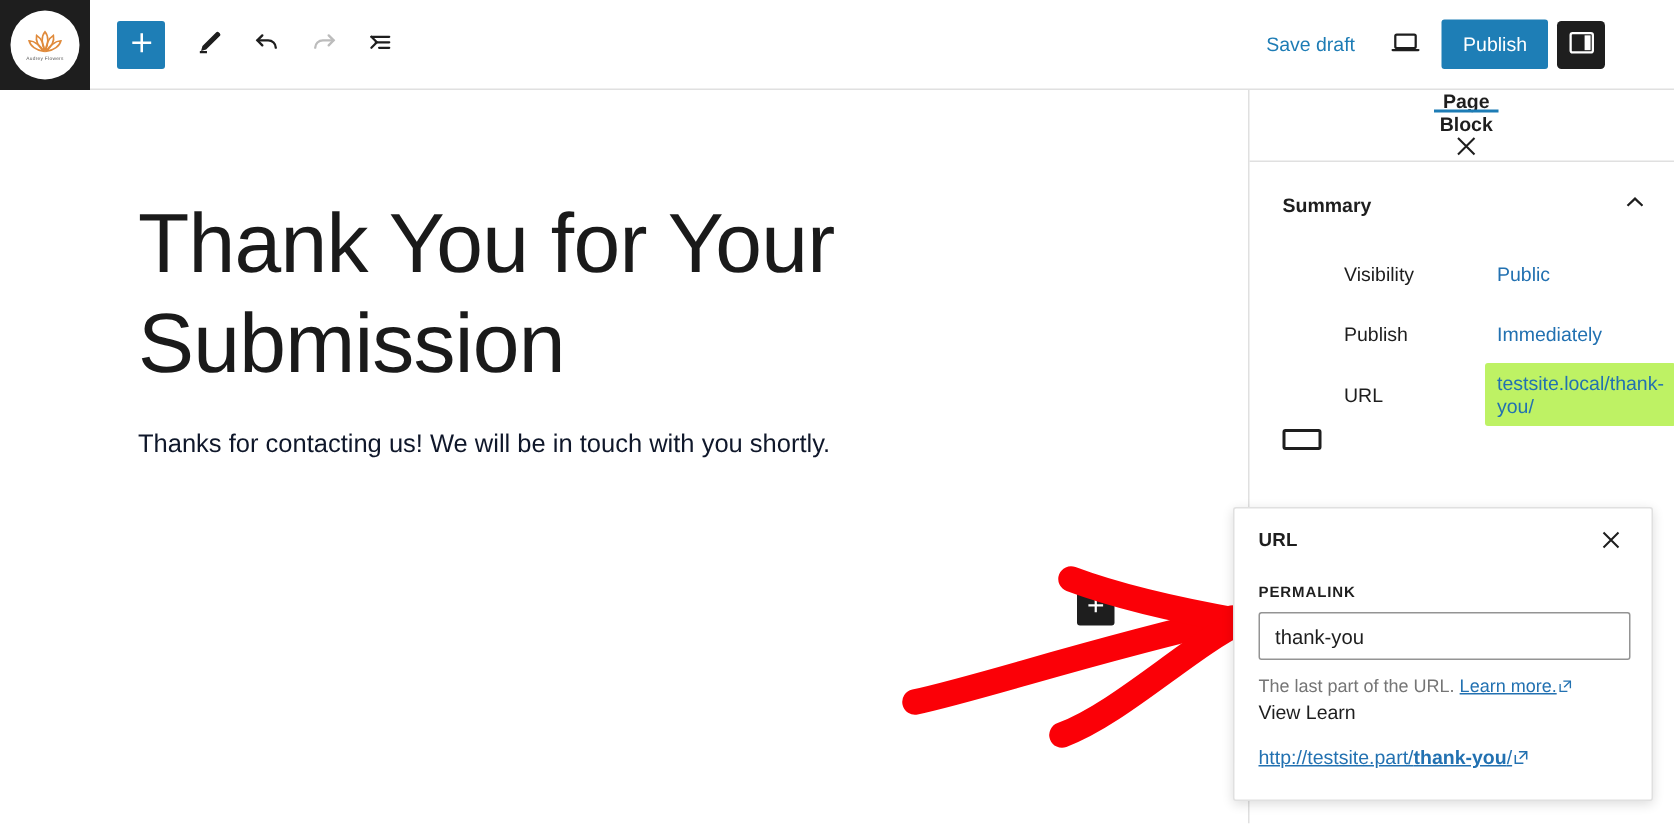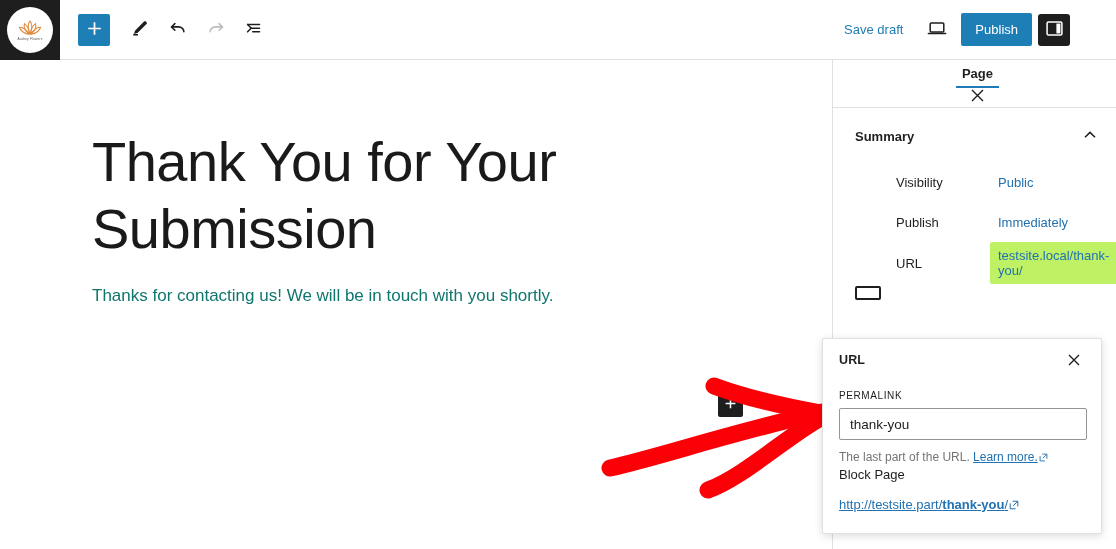--- a/index.html
+++ b/index.html
@@ -69,21 +69,21 @@
     position: absolute; top: 60px; left: 0; width: 832px; height: 489px;
     background: #fff; overflow: hidden;
   }
   .post-title {
     position: absolute; left: 92px; top: 68px; width: 640px;
     font-size: 56px; line-height: 1.2; font-weight: 300; color: #1a1a1a;
     letter-spacing: -0.5px;
   }
   .post-para {
     position: absolute; left: 92px; top: 222px; width: 640px;
-    font-size: 17px; line-height: 1.6; color: #0f766e; font-weight: 400;
+    font-size: 17px; line-height: 1.6; color: #0f172a; font-weight: 400;
   }
   .inserter-sq {
     position: absolute; left: 718px; top: 332px; width: 25px; height: 25px;
     background: #1e1e1e; border: 0; border-radius: 2px; cursor: pointer;
     display: flex; align-items: center; justify-content: center;
   }
 
   
   .annot-arrow { position: absolute; left: 596px; top: 372px; width: 244px; height: 136px; pointer-events: none; }
 
@@ -141,21 +141,21 @@
     background: #fff; border: 1px solid #e0e0e0; border-radius: 2px;
     box-shadow: 0 2px 8px rgba(0,0,0,.14);
     padding: 14px 16px 0 16px; z-index: 30;
   }
   .pop-head { display: flex; align-items: flex-start; }
   .pop-title { font-size: 12.5px; font-weight: 700; color: #1e1e1e; letter-spacing: .1px; }
   .pop-head-spacer { flex: 1 1 auto; }
   .pop-close { background:none;border:0;cursor:pointer;width:22px;height:22px;
     display:flex;align-items:center;justify-content:center; margin-top:-3px; }
   .pop-label {
-    font-size: 10px; font-weight: 400; color: #1e1e1e; letter-spacing: .6px;
+    font-size: 10px; font-weight: 700; color: #1e1e1e; letter-spacing: .6px;
     margin-top: 18px; margin-bottom: 7px;
   }
   .pop-input {
     width: 248px; height: 32px; border: 1px solid #949494; border-radius: 2px;
     font-size: 13.5px; color: #1e1e1e; padding: 0 10px;
     font-family: "Liberation Sans", sans-serif; background: #fff;
   }
   .pop-help {
     margin-top: 10px; font-size: 12px; color: #757575; line-height: 1.25;
   }
@@ -296,20 +296,21 @@
         <path d="M118 14 C150 26 196 36 230 42" stroke-width="17"></path>
         <path d="M112 118 C150 104 198 58 232 42" stroke-width="17"></path>
       </g>
     </svg>
   </div>
 
   <div class="sidebar">
 
     <div class="sb-tabs">
       <button class="sb-tab active">Page</button>
+      <button class="sb-tab sb-tab-inactive">Block</button>
       <div class="sb-tabs-spacer"></div>
       <button class="sb-close">
         <span>
           <svg width="15" height="15" viewBox="0 0 15 15" aria-hidden="true">
             <path d="M2 2l11 11M13 2L2 13" stroke="#1e1e1e" stroke-width="1.4"></path>
           </svg>
         </span>
       </button>
     </div>
 
@@ -361,21 +362,21 @@
 
     <div class="pop-help">
       <span>The last part of the URL.</span>
       <a href="#"><span>Learn more.</span></a><span class="ext-ico"><svg width="9" height="9" viewBox="0 0 10 10" aria-hidden="true">
             <path d="M3.6 1.2h5.2v5.2" stroke="#2271b1" stroke-width="1" fill="none"></path>
             <path d="M8.6 1.4L4.2 5.8" stroke="#2271b1" stroke-width="1"></path>
             <path d="M6.6 8.8H1.2V3.4" stroke="#2271b1" stroke-width="1" fill="none"></path>
           </svg></span>
     </div>
 
-    <div class="pop-viewpage">Block Page</div>
+    <div class="pop-viewpage">View Learn</div>
 
     <a class="pop-url-link" href="#"><span>http://testsite.part/</span><b>thank-you</b><span>/</span><span class="ext-ico"><svg width="10" height="10" viewBox="0 0 10 10" aria-hidden="true">
             <path d="M3.6 1.2h5.2v5.2" stroke="#2271b1" stroke-width="1" fill="none"></path>
             <path d="M8.6 1.4L4.2 5.8" stroke="#2271b1" stroke-width="1"></path>
             <path d="M6.6 8.8H1.2V3.4" stroke="#2271b1" stroke-width="1" fill="none"></path>
           </svg></span></a>
   </div>
 
 </div>
 

